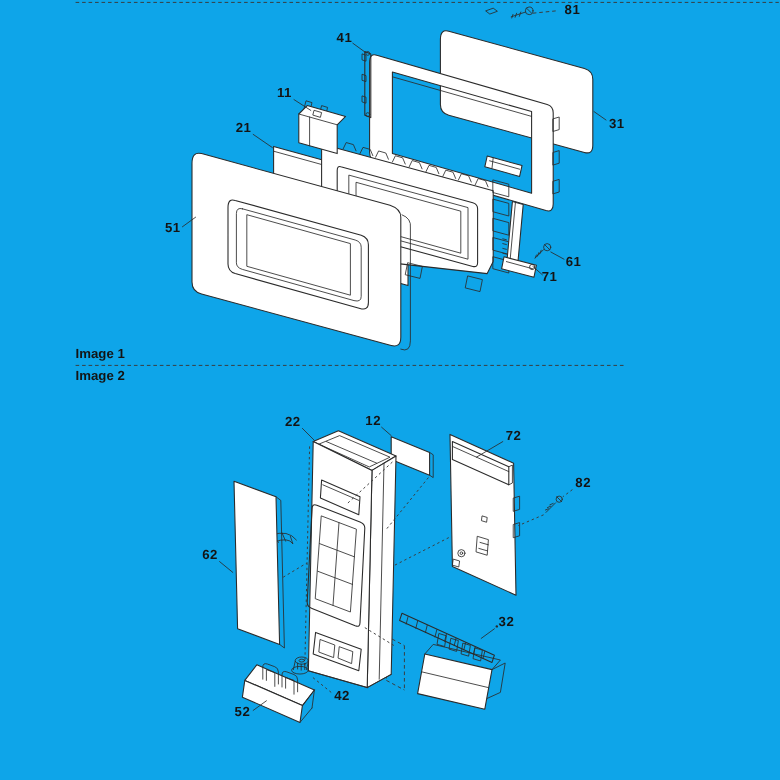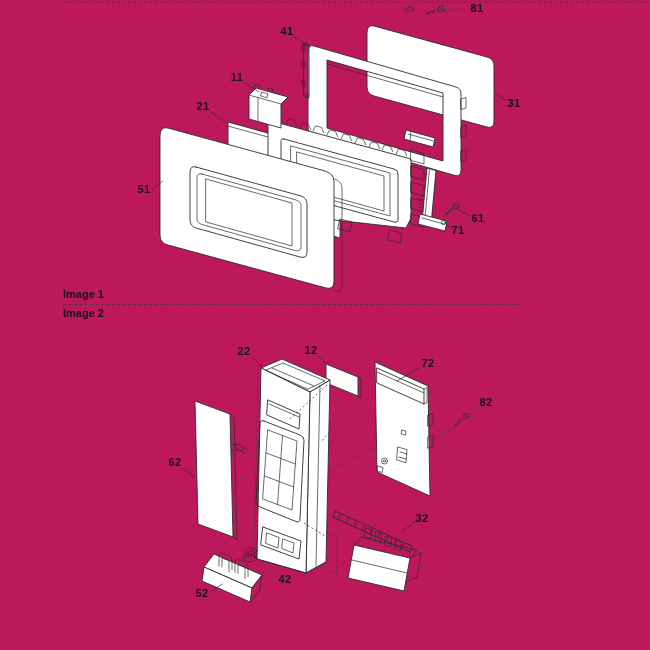--- a/index.html
+++ b/index.html
@@ -1,17 +1,17 @@
 <!DOCTYPE html>
 <html><head>
 <meta charset="utf-8">
 <style>
   html,body { margin:0; padding:0; background:#ffffff; }
   #page {
-    position:relative; width:650px; height:650px; background:#be185d;
+    position:relative; width:650px; height:650px; background:#0ea5e9;
     font-family:"Liberation Sans", sans-serif; overflow:hidden;
   }
   svg { position:absolute; left:0; top:0; }
   svg path, svg line, svg circle, svg ellipse { vector-effect:non-scaling-stroke; }
   .s  { stroke:#2b2b2b; stroke-width:0.9; fill:none; stroke-linejoin:round; stroke-linecap:round; }
   .sf { stroke:#2b2b2b; stroke-width:0.9; fill:#ffffff; stroke-linejoin:round; }
   .t  { stroke:#2b2b2b; stroke-width:0.7; fill:none; stroke-linejoin:round; stroke-linecap:round; }
   .d  { stroke:#3a3a3a; stroke-width:0.8; fill:none; stroke-dasharray:3 2.4; }
   .o  { stroke:#3a3a3a; stroke-width:0.8; fill:none; stroke-dasharray:2 2.4; }
   .plbl { font:700 11px "Liberation Sans", sans-serif; fill:#141414; letter-spacing:0.4px; }

